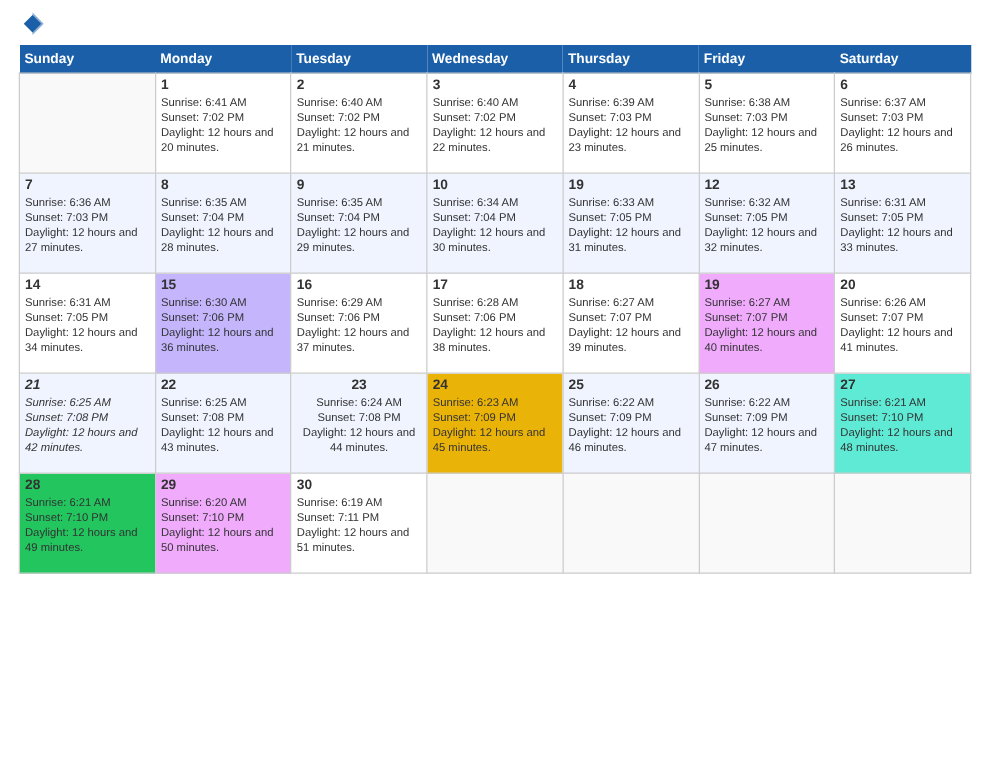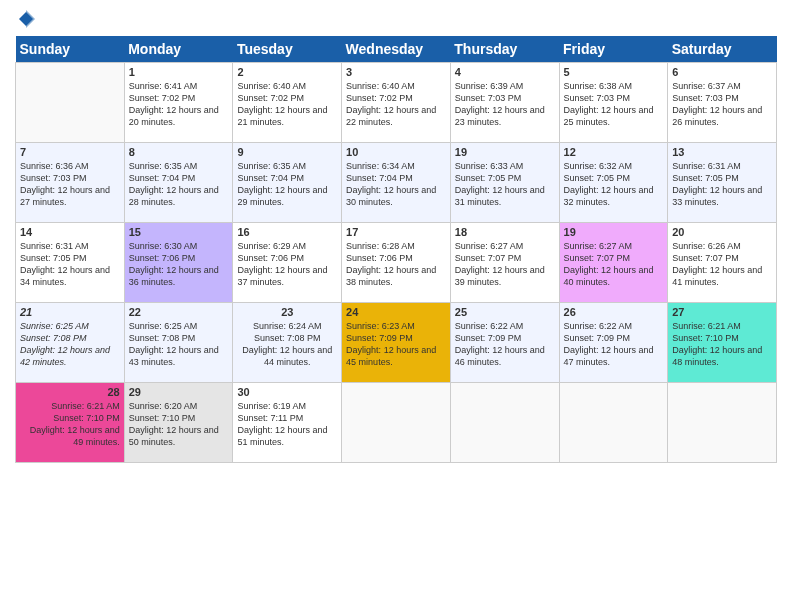--- a/index.html
+++ b/index.html
@@ -47,21 +47,21 @@
     table {
       width: 100%;
       border-collapse: collapse;
       font-size: 10px;
     }
     th {
       background: #1a5fa8;
       color: #fff;
       padding: 5px 4px;
       text-align: left;
-      font-size: 14px;
+      font-size: 11px;
       font-weight: bold;
     }
     td {
       border: 1px solid #ccc;
       padding: 3px 4px;
       vertical-align: top;
       height: 80px;
       width: 14.28%;
     }
     .day-num {
@@ -230,25 +230,25 @@
           <td style="background: rgb(240, 244, 255);">
             <span class="day-num">26</span>
             <div class="day-info">Sunrise: 6:22 AM<br>Sunset: 7:09 PM<br>Daylight: 12 hours and 47 minutes.</div>
           </td>
           <td style="background: #5eead4;">
             <span class="day-num">27</span>
             <div class="day-info">Sunrise: 6:21 AM<br>Sunset: 7:10 PM<br>Daylight: 12 hours and 48 minutes.</div>
           </td>
         </tr>
         <tr>
-          <td style="background: #ec4899; text-align: right;">
+          <td style="background: #22c55e;">
             <span class="day-num">28</span>
             <div class="day-info">Sunrise: 6:21 AM<br>Sunset: 7:10 PM<br>Daylight: 12 hours and 49 minutes.</div>
           </td>
-          <td style="background: #e5e5e5;">
+          <td style="background: #f0abfc;">
             <span class="day-num">29</span>
             <div class="day-info">Sunrise: 6:20 AM<br>Sunset: 7:10 PM<br>Daylight: 12 hours and 50 minutes.</div>
           </td>
           <td style="background: rgb(255, 255, 255);">
             <span class="day-num">30</span>
             <div class="day-info">Sunrise: 6:19 AM<br>Sunset: 7:11 PM<br>Daylight: 12 hours and 51 minutes.</div>
           </td>
           <td class="empty-cell" style="background: rgb(249, 249, 249);"></td>
           <td class="empty-cell" style="background: rgb(249, 249, 249);"></td>
           <td class="empty-cell" style="background: rgb(249, 249, 249);"></td>

